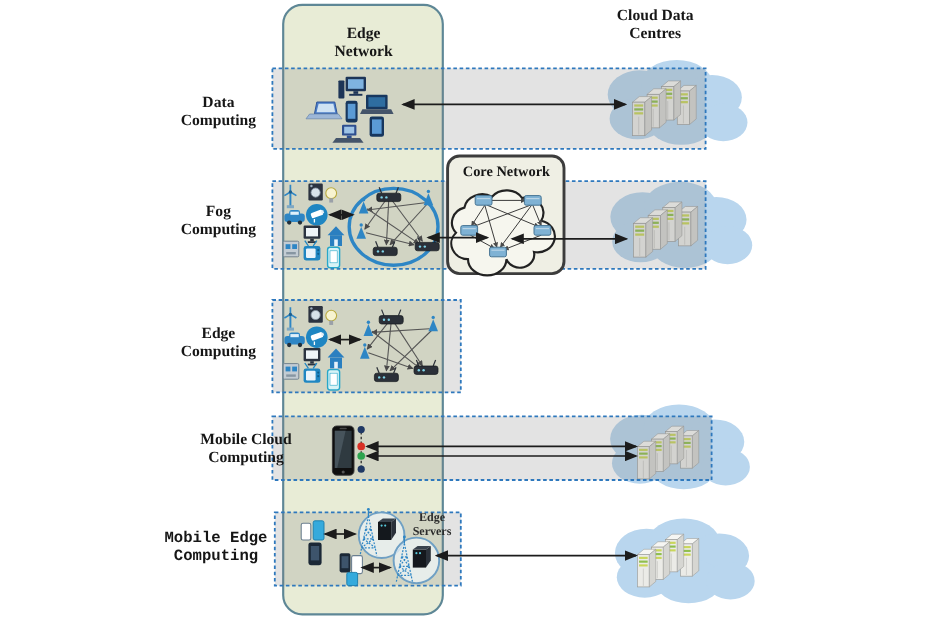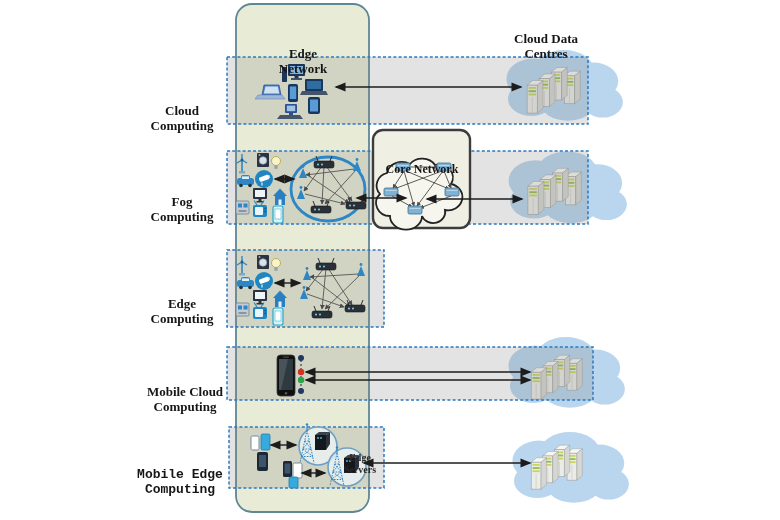--- a/index.html
+++ b/index.html
@@ -8,21 +8,21 @@
     --cloud-blue:#b9d6ee; --arrow:#1c1c1c;
     --core-box-fill:#efefe4; --core-box-border:#3c3c3c;
     --fog-ring:#2e86c5; --device-blue:#2f6fb5; --device-dark:#1d3557;
     --accent-teal:#35aadc; --dot-red:#d93025; --dot-green:#2da44e; --dot-navy:#1f3864;
   }
   html,body{margin:0;padding:0;background:#ffffff;}
   .stage{position:relative;width:780px;height:520px;background:#fff;overflow:hidden;
          font-family:"Liberation Serif",serif;}
   .stage svg{position:absolute;left:0;top:0;}
   .lbl{position:absolute;font-weight:bold;color:#161616;text-align:center;
-       white-space:pre-line;line-height:1.18;font-size:13px;margin-top:26px;}
+       white-space:pre-line;line-height:1.18;font-size:13px;}
   .lbl.small{font-size:10px;color:#2b2b2b;}
   .edgeband{fill:var(--edge-band-fill);stroke:var(--edge-band-border);stroke-width:1.8;}
   .rowband{fill:var(--row-fill);stroke:var(--row-border);stroke-width:1.5;stroke-dasharray:3 2.2;}
   .cloud{fill:var(--cloud-blue);}
   .arrow{stroke:var(--arrow);stroke-width:1.4;fill:none;
          marker-start:url(#ah);marker-end:url(#ah);}
   .meshline{stroke:#555;stroke-width:0.9;fill:none;marker-end:url(#mah);}
   .coreline{stroke:#333;stroke-width:0.8;fill:none;marker-end:url(#mah);}
   .corebox{fill:var(--core-box-fill);stroke:var(--core-box-border);stroke-width:2.4;}
   .corecloud{fill:#f6f6ee;stroke:#222;stroke-width:1.8;}
@@ -352,27 +352,27 @@
     <line x1="364" y1="463" x2="530" y2="463" class="arrow"></line>
   </g>
 </svg>
 
 <div class="lbl" style="left:250px;top:20px;width:106px;">Edge
 Network</div>
 <div class="lbl" style="left:488px;top:5px;width:116px;">Cloud Data
 Centres</div>
 <div class="lbl" style="left:377px;top:136px;width:90px;font-size:12px;">Core Network</div>
 
-<div class="lbl" style="left:130px;top:77px;width:104px;">Cloud
+<div class="lbl" style="left:130px;top:77px;width:104px;">Data
 Computing</div>
 <div class="lbl" style="left:130px;top:168px;width:104px;">Fog
 Computing</div>
 <div class="lbl" style="left:130px;top:270px;width:104px;">Edge
 Computing</div>
-<div class="lbl" style="left:123px;top:358px;width:124px;">Mobile Cloud
+<div class="lbl" style="left:143px;top:358px;width:124px;">Mobile Cloud
 Computing</div>
 <div class="lbl" style="left:118px;top:441px;width:124px;font-family:Liberation Mono, monospace;">Mobile Edge
 Computing</div>
 
 <div class="lbl small" style="left:336px;top:426px;width:48px;">Edge
 Servers</div>
 
 </div>
 
 </body></html>

